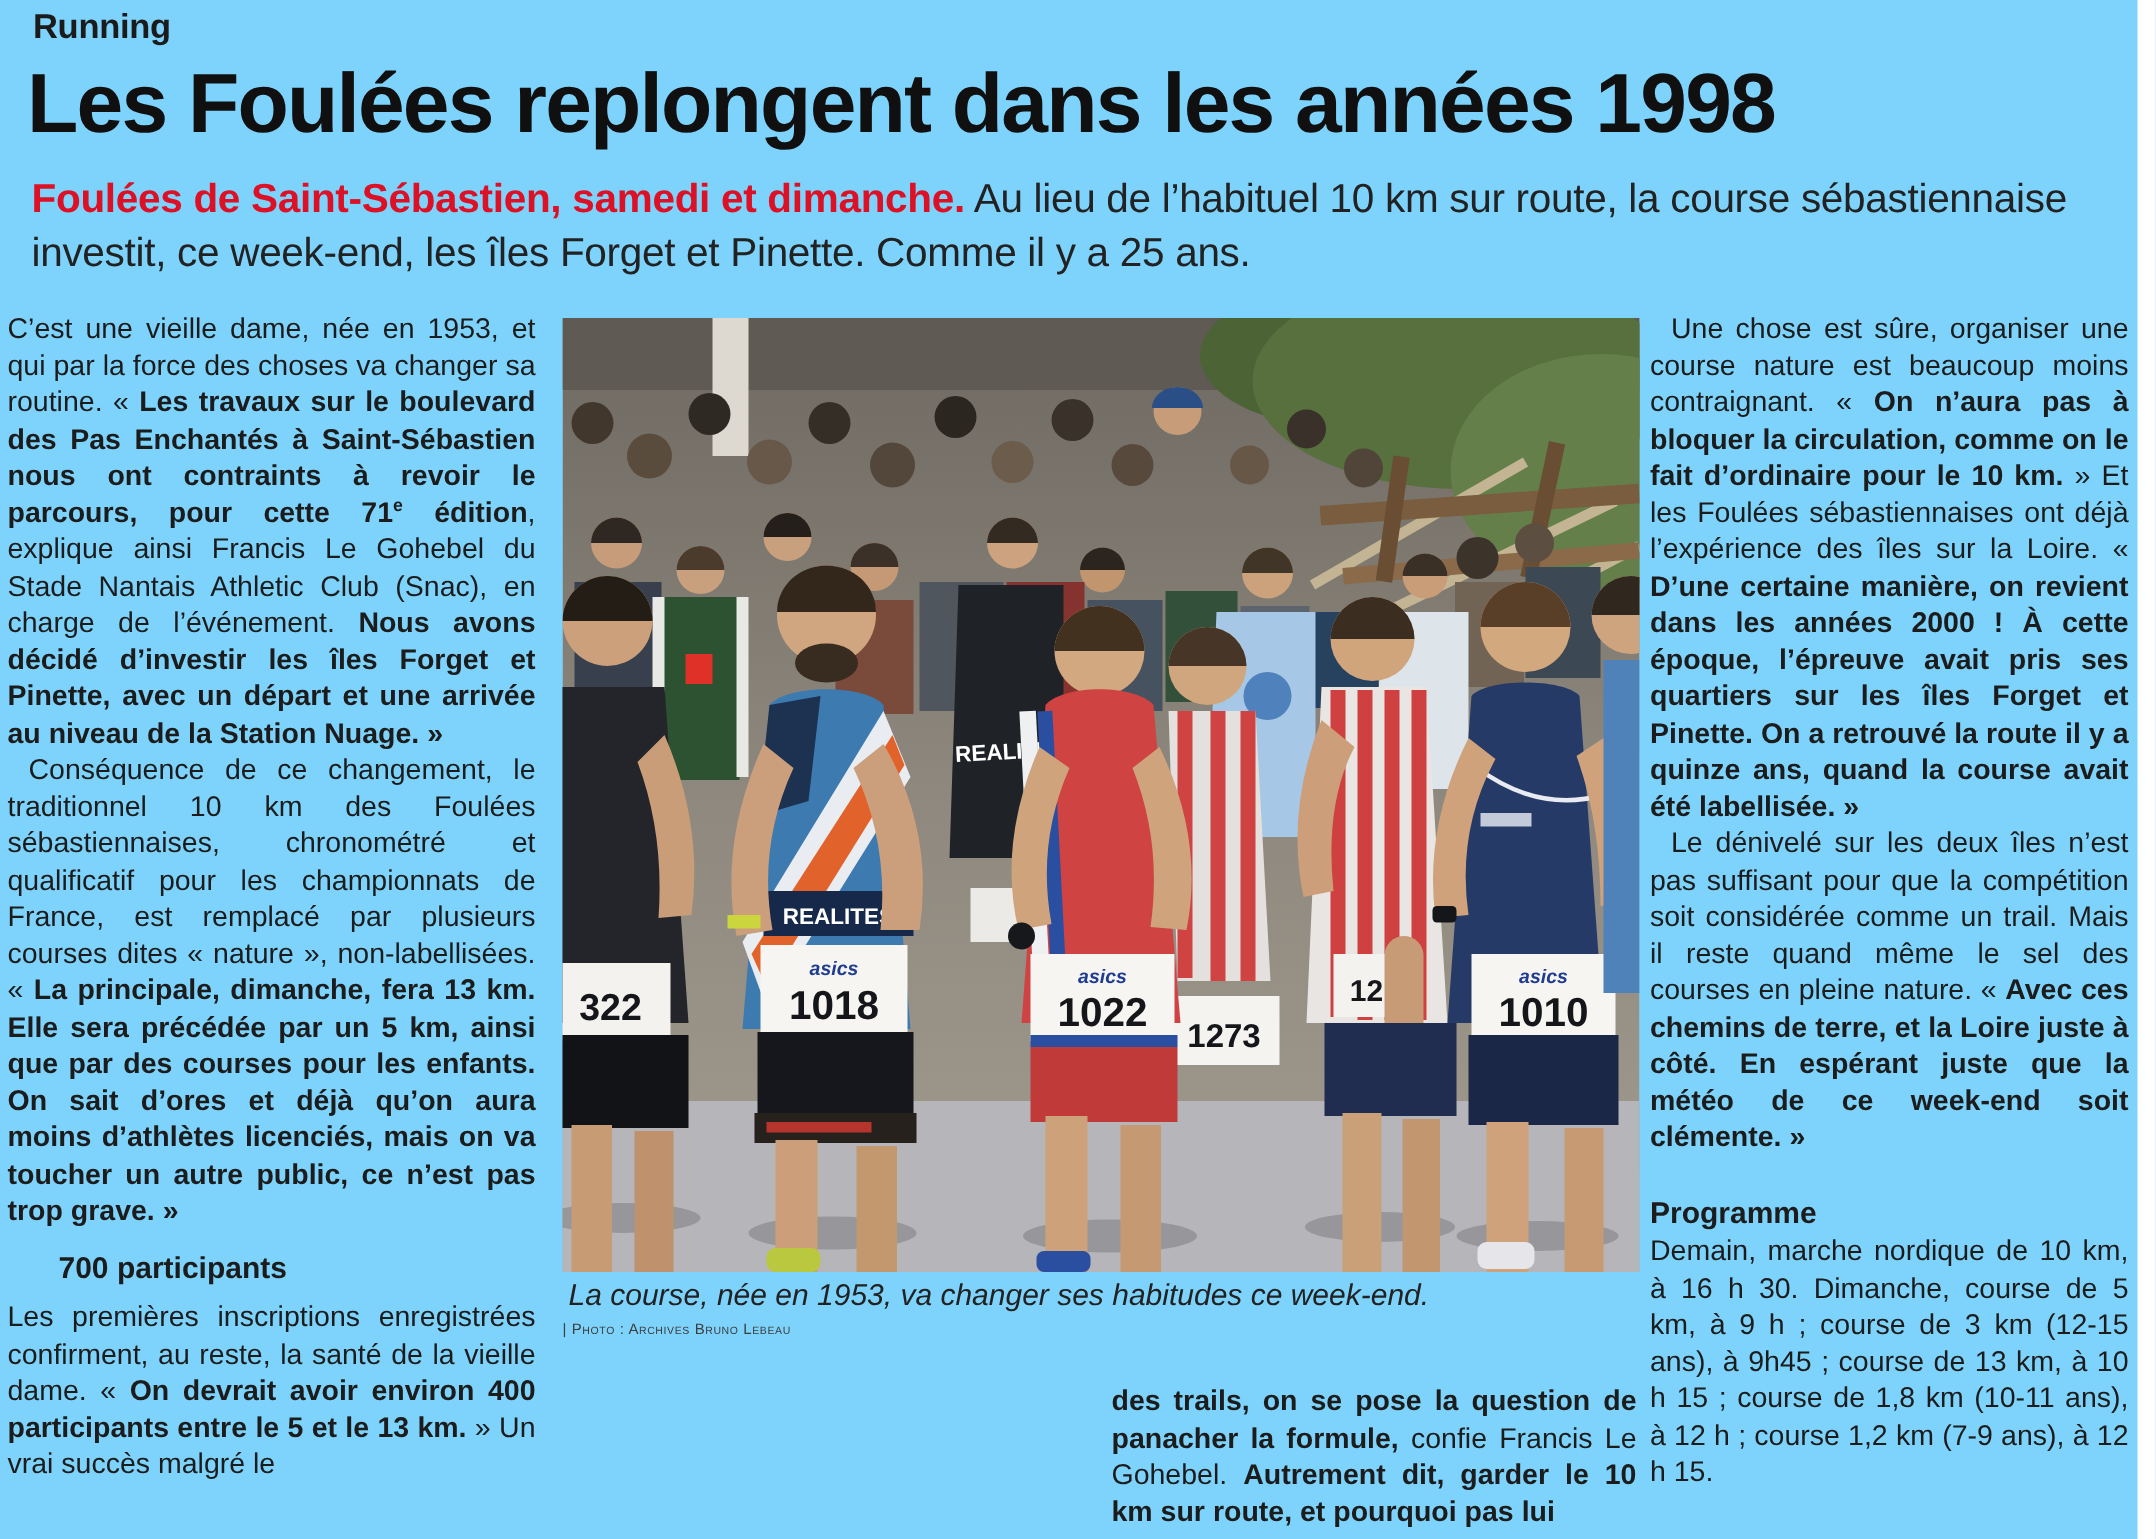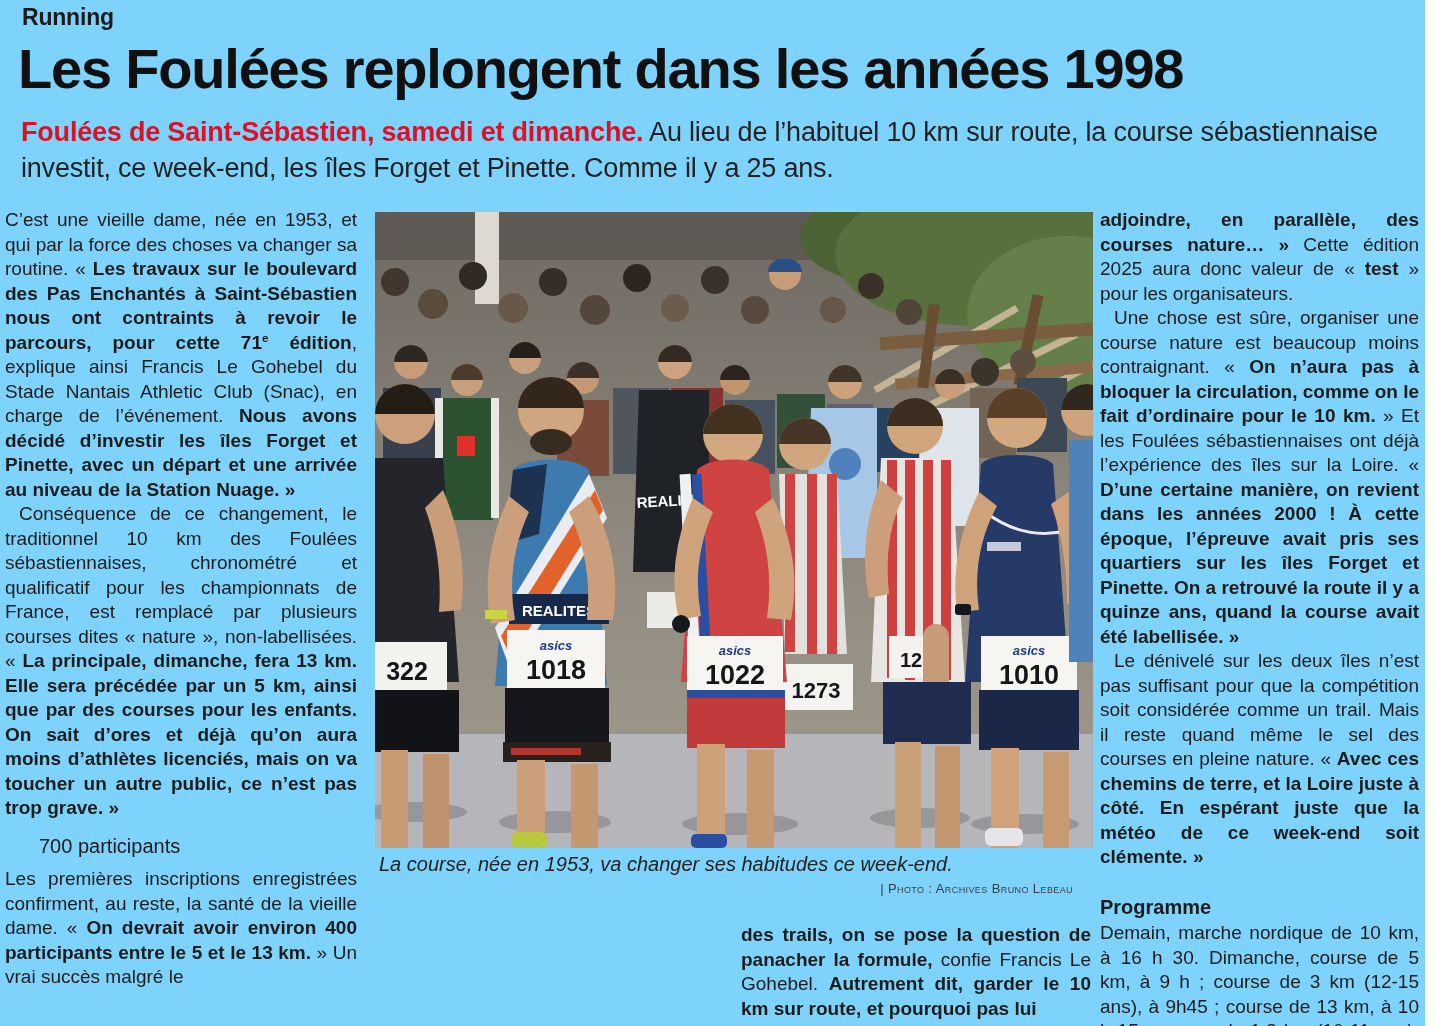--- a/index.html
+++ b/index.html
@@ -9,30 +9,30 @@
   .headline{position:absolute;left:18px;top:36px;margin:0;font-size:56px;font-weight:700;
             letter-spacing:-1.2px;white-space:nowrap;color:#101010;}
   .lede{position:absolute;left:21px;top:114px;width:1398px;margin:0;font-size:27px;
         line-height:36px;letter-spacing:-0.2px;color:#222;}
   .lede .red{color:#dd1125;font-weight:700;}
   .col{position:absolute;font-size:19px;line-height:24.5px;text-align:justify;color:#1c1c1c;}
   .col p{margin:0;}
   .col p.ind{text-indent:14px;}
   .col .b{font-weight:700;}
   .col sup{font-size:62%;vertical-align:super;line-height:0;}
-  .col h3{font-size:20px;font-weight:400;margin:13px 0 9px 34px;text-align:left;}
+  .col h3{font-size:20px;font-weight:700;margin:13px 0 9px 34px;text-align:left;}
   .col h4{font-size:20px;font-weight:700;margin:25px 0 2px 0;text-align:left;}
   .col-left{left:5px;top:208px;width:352px;height:812px;}
   .col-mid1{left:381px;top:923px;width:352px;height:103px;}
   .col-mid2{left:741px;top:923px;width:350px;height:103px;}
   .col-right{left:1100px;top:208px;width:319px;height:818px;}
   .photo{position:absolute;left:375px;top:212px;width:718px;height:636px;margin:0;}
   .photo svg{display:block;}
   .caption{position:absolute;left:379px;top:853px;width:712px;font-size:20px;font-style:italic;color:#222;}
-  .credit{position:absolute;left:375px;top:881px;width:698px;text-align:right;font-size:13px;
+  .credit{position:absolute;left:375px;top:881px;width:698px;font-size:10px;
           font-variant:small-caps;letter-spacing:0.4px;color:#3d3d3d;}
 </style>
 </head>
 <body>
 
 <div class="page">
 
   <div class="kicker">Running</div>
   <h1 class="headline">Les Foulées replongent dans les années 1998</h1>
   <p class="lede"><span class="b red">Foulées de Saint-Sébastien, samedi et dimanche.</span><span> Au lieu de l’habituel 10 km sur route, la course sébastiennaise investit, ce week-end, les îles Forget et Pinette. Comme il y a 25 ans.</span></p>
@@ -257,20 +257,19 @@
     </svg>
   </figure>
 
   <figcaption class="caption">La course, née en 1953, va changer ses habitudes ce week-end.</figcaption>
   <div class="credit">| Photo : Archives Bruno Lebeau</div>
 
   <div class="col col-mid2">
       <p><span class="b">des trails, on se pose la question de panacher la formule,</span><span> confie Francis Le Gohebel. </span><span class="b">Autrement dit, garder le 10 km sur route, et pourquoi pas lui</span></p>
     </div>
   <div class="col col-right">
-      <p><span class="b">adjoindre, en parallèle, des courses nature… »</span><span> Cette édition 2025 aura donc valeur de « </span><span class="b">test</span><span> » pour les organisateurs.</span></p>
       <p class="ind"><span>Une chose est sûre, organiser une course nature est beaucoup moins contraignant. « </span><span class="b">On n’aura pas à bloquer la circulation, comme on le fait d’ordinaire pour le 10 km.</span><span> » Et les Foulées sébastiennaises ont déjà l’expérience des îles sur la Loire. « </span><span class="b">D’une certaine manière, on revient dans les années 2000 ! À cette époque, l’épreuve avait pris ses quartiers sur les îles Forget et Pinette. On a retrouvé la route il y a quinze ans, quand la course avait été labellisée. »</span></p>
       <p class="ind"><span>Le dénivelé sur les deux îles n’est pas suffisant pour que la compétition soit considérée comme un trail. Mais il reste quand même le sel des courses en pleine nature. « </span><span class="b">Avec ces chemins de terre, et la Loire juste à côté. En espérant juste que la météo de ce week-end soit clémente. »</span></p>
       <h4>Programme</h4>
       <p><span>Demain, marche nordique de 10 km, à 16 h 30. Dimanche, course de 5 km, à 9 h ; course de 3 km (12-15 ans), à 9h45 ; course de 13 km, à 10 h 15 ; course de 1,8 km (10-11 ans), à 12 h ; course 1,2 km (7-9 ans), à 12 h 15.</span></p>
     </div>
 
 </div>
 
 </body></html>

